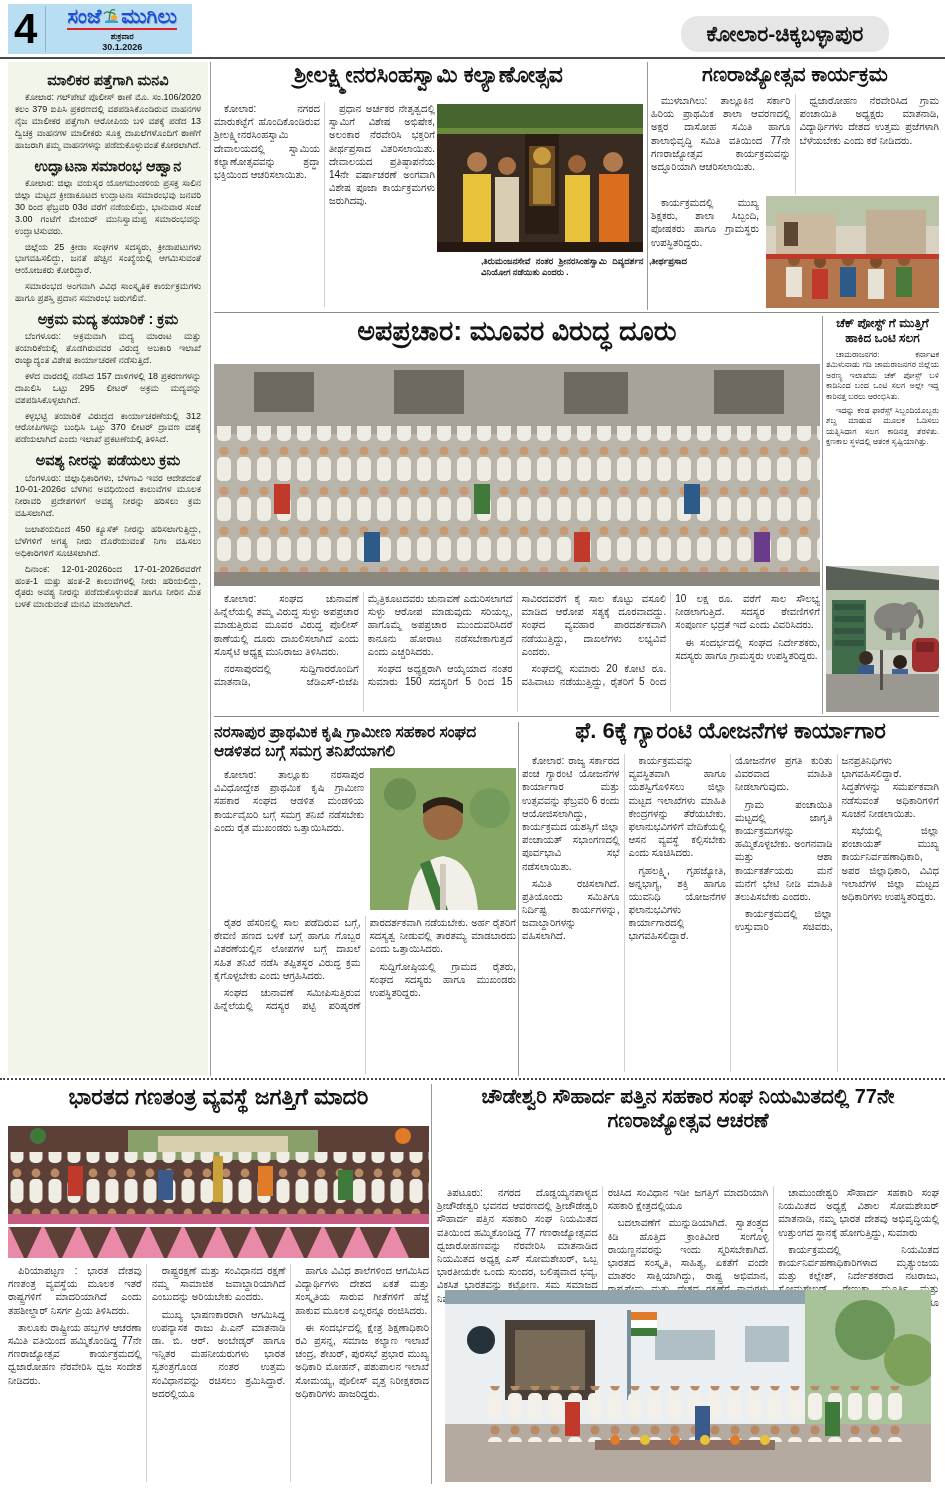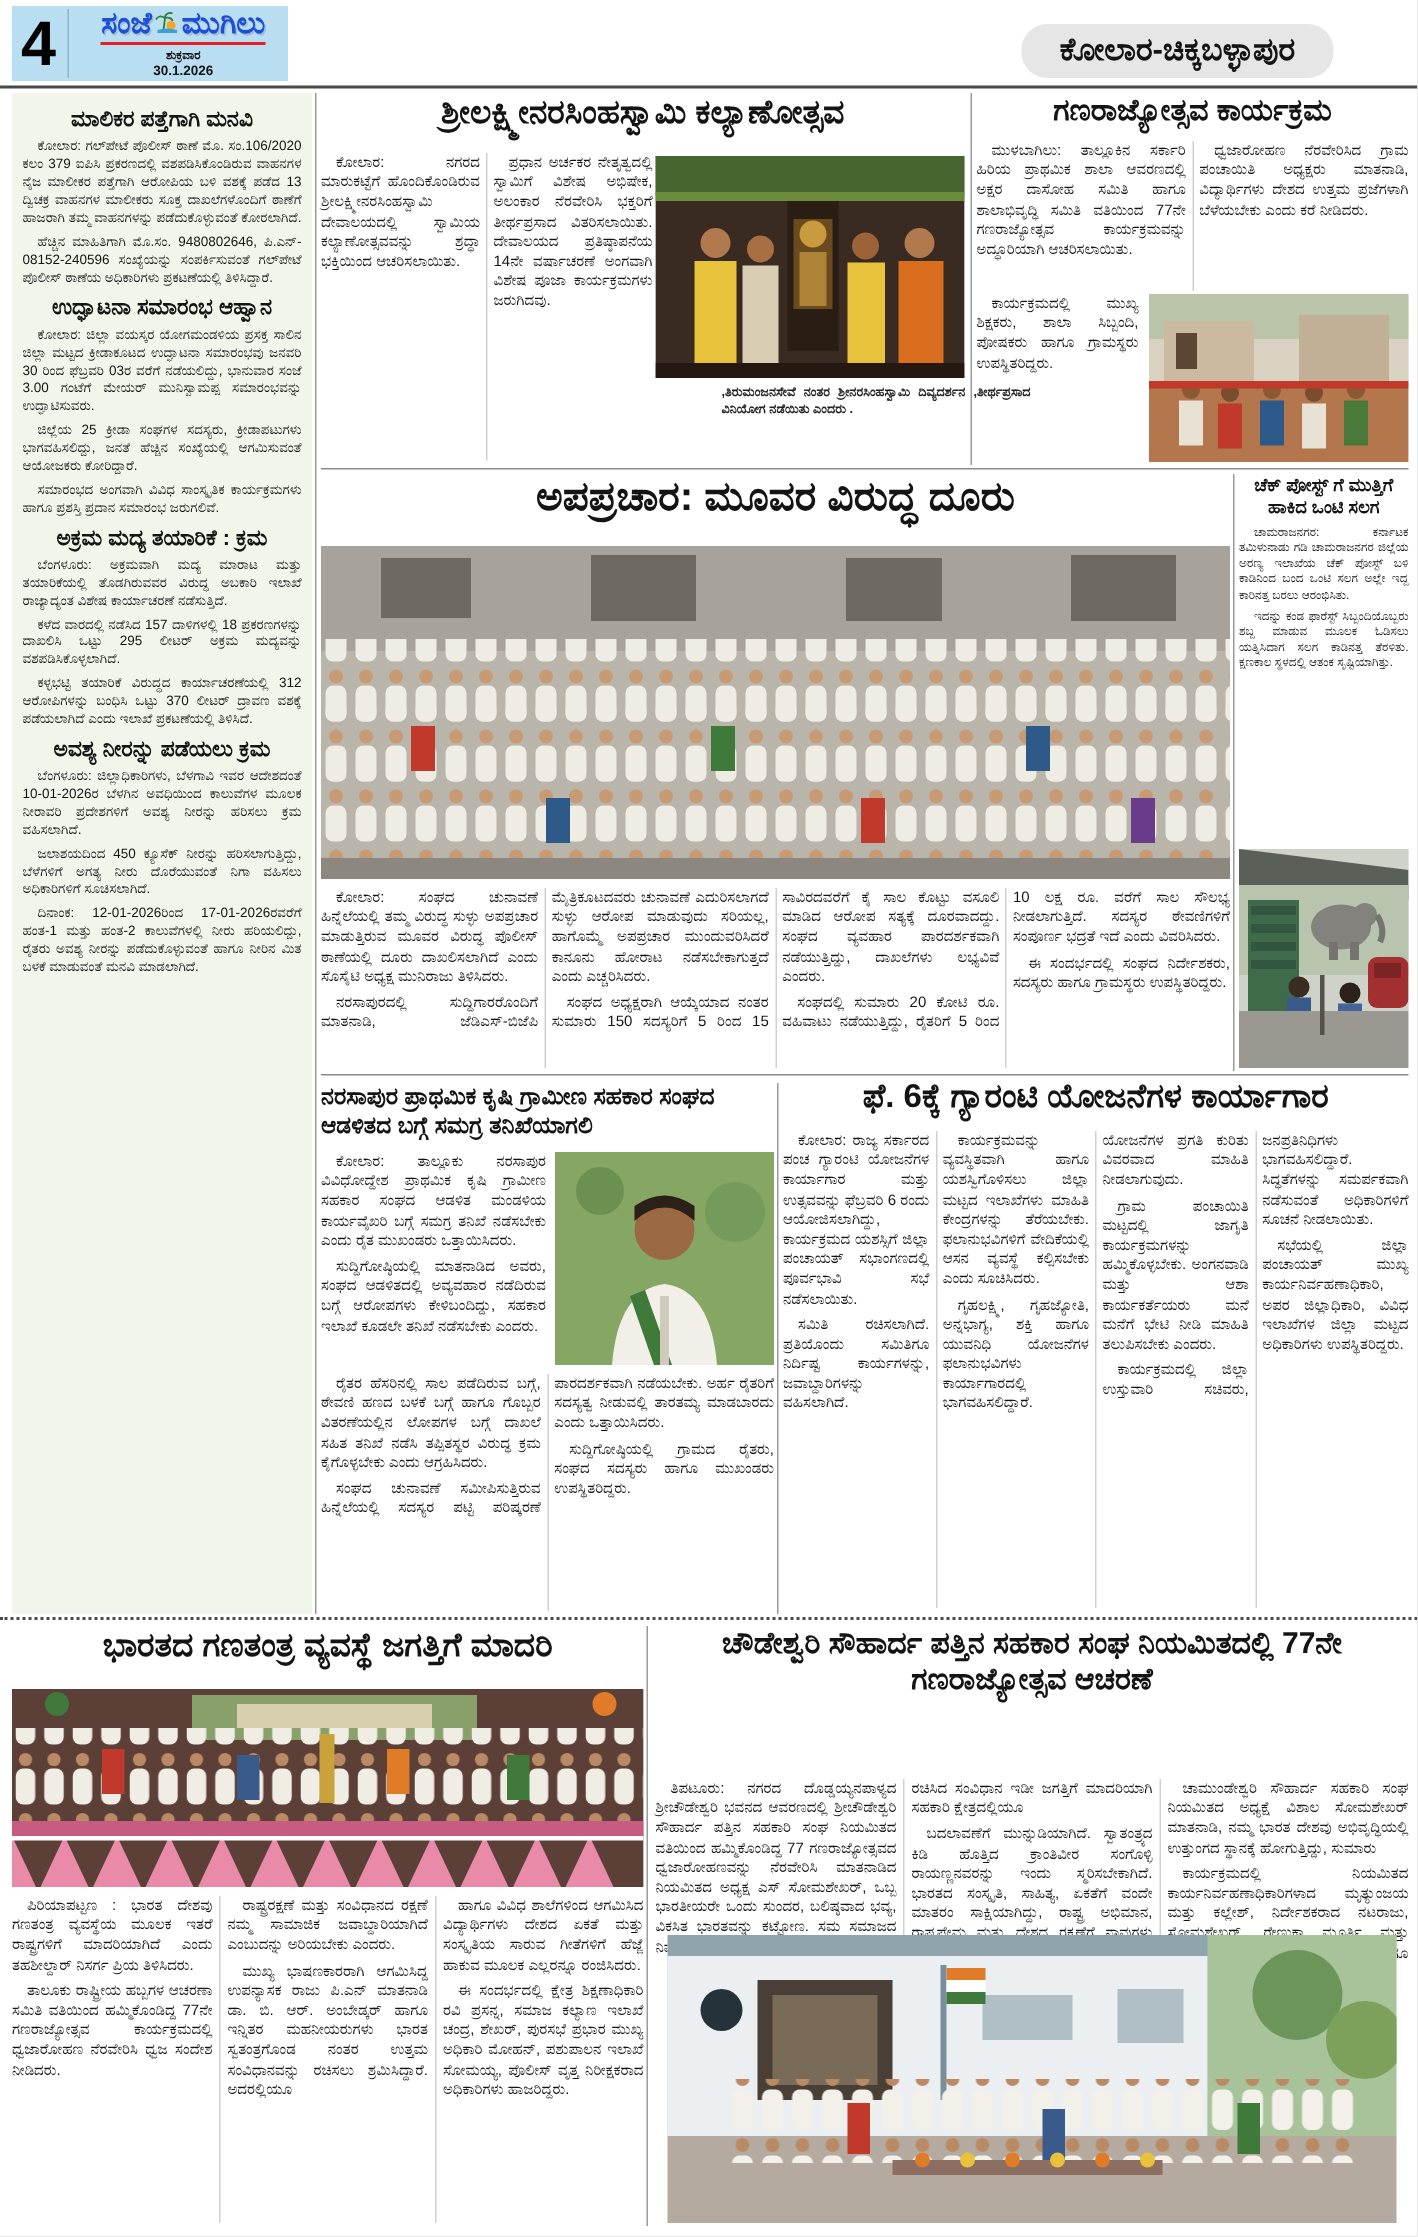--- a/index.html
+++ b/index.html
@@ -61,21 +61,20 @@
       <div class="mast-date">30.1.2026</div>
     </div>
   </div>
   <div class="abs region-box">ಕೋಲಾರ-ಚಿಕ್ಕಬಳ್ಳಾಪುರ</div>
   <div class="abs header-rule"></div>
 
   <div class="abs left-rail" style="left:8px;top:62px;width:200px;height:1014px;">
     <div class="h-sm">ಮಾಲಿಕರ ಪತ್ತೆಗಾಗಿ ಮನವಿ</div>
     <div class="body-text">
       <p>ಕೋಲಾರ: ಗಲ್‌ಪೇಟೆ ಪೊಲೀಸ್ ಠಾಣೆ ಮೊ. ಸಂ.106/2020 ಕಲಂ 379 ಐಪಿಸಿ ಪ್ರಕರಣದಲ್ಲಿ ವಶಪಡಿಸಿಕೊಂಡಿರುವ ವಾಹನಗಳ ನೈಜ ಮಾಲೀಕರ ಪತ್ತೆಗಾಗಿ ಆರೋಪಿಯ ಬಳಿ ವಶಕ್ಕೆ ಪಡೆದ 13 ದ್ವಿಚಕ್ರ ವಾಹನಗಳ ಮಾಲೀಕರು ಸೂಕ್ತ ದಾಖಲೆಗಳೊಂದಿಗೆ ಠಾಣೆಗೆ ಹಾಜರಾಗಿ ತಮ್ಮ ವಾಹನಗಳನ್ನು ಪಡೆದುಕೊಳ್ಳುವಂತೆ ಕೋರಲಾಗಿದೆ.</p>
-      <p>ಹೆಚ್ಚಿನ ಮಾಹಿತಿಗಾಗಿ ಮೊ.ಸಂ. 9480802646, ಪಿ.ಎನ್- 08152-240596 ಸಂಖ್ಯೆಯನ್ನು ಸಂಪರ್ಕಿಸುವಂತೆ ಗಲ್‌ಪೇಟೆ ಪೊಲೀಸ್ ಠಾಣೆಯ ಅಧಿಕಾರಿಗಳು ಪ್ರಕಟಣೆಯಲ್ಲಿ ತಿಳಿಸಿದ್ದಾರೆ.</p>
     </div>
     <div class="h-sm">ಉದ್ಘಾಟನಾ ಸಮಾರಂಭ ಆಹ್ವಾನ</div>
     <div class="body-text">
       <p>ಕೋಲಾರ: ಜಿಲ್ಲಾ ವಯಸ್ಕರ ಯೋಗಮಂಡಳಿಯ ಪ್ರಸಕ್ತ ಸಾಲಿನ ಜಿಲ್ಲಾ ಮಟ್ಟದ ಕ್ರೀಡಾಕೂಟದ ಉದ್ಘಾಟನಾ ಸಮಾರಂಭವು ಜನವರಿ 30 ರಿಂದ ಫೆಬ್ರವರಿ 03ರ ವರೆಗೆ ನಡೆಯಲಿದ್ದು, ಭಾನುವಾರ ಸಂಜೆ 3.00 ಗಂಟೆಗೆ ಮೇಯರ್ ಮುನಿಸ್ವಾಮಪ್ಪ ಸಮಾರಂಭವನ್ನು ಉದ್ಘಾಟಿಸುವರು.</p>
       <p>ಜಿಲ್ಲೆಯ 25 ಕ್ರೀಡಾ ಸಂಘಗಳ ಸದಸ್ಯರು, ಕ್ರೀಡಾಪಟುಗಳು ಭಾಗವಹಿಸಲಿದ್ದು, ಜನತೆ ಹೆಚ್ಚಿನ ಸಂಖ್ಯೆಯಲ್ಲಿ ಆಗಮಿಸುವಂತೆ ಆಯೋಜಕರು ಕೋರಿದ್ದಾರೆ.</p>
       <p>ಸಮಾರಂಭದ ಅಂಗವಾಗಿ ವಿವಿಧ ಸಾಂಸ್ಕೃತಿಕ ಕಾರ್ಯಕ್ರಮಗಳು ಹಾಗೂ ಪ್ರಶಸ್ತಿ ಪ್ರದಾನ ಸಮಾರಂಭ ಜರುಗಲಿವೆ.</p>
     </div>
     <div class="h-sm">ಅಕ್ರಮ ಮದ್ಯ ತಯಾರಿಕೆ : ಕ್ರಮ</div>
     <div class="body-text">
       <p>ಬೆಂಗಳೂರು: ಅಕ್ರಮವಾಗಿ ಮದ್ಯ ಮಾರಾಟ ಮತ್ತು ತಯಾರಿಕೆಯಲ್ಲಿ ತೊಡಗಿರುವವರ ವಿರುದ್ಧ ಅಬಕಾರಿ ಇಲಾಖೆ ರಾಜ್ಯಾದ್ಯಂತ ವಿಶೇಷ ಕಾರ್ಯಾಚರಣೆ ನಡೆಸುತ್ತಿದೆ.</p>
@@ -219,21 +218,20 @@
       <rect x="54" y="84" width="3" height="40" fill="#55504a"></rect>
     </svg>
   </div>
 
   <div class="abs hr" style="left:214px;top:716px;width:725px;"></div>
 
   <div class="abs" style="left:214px;top:722px;width:302px;height:354px;">
     <div class="h-nar">ನರಸಾಪುರ ಪ್ರಾಥಮಿಕ ಕೃಷಿ ಗ್ರಾಮೀಣ ಸಹಕಾರ ಸಂಘದ ಆಡಳಿತದ ಬಗ್ಗೆ ಸಮಗ್ರ ತನಿಖೆಯಾಗಲಿ</div>
     <div class="abs body-text" style="left:0;top:46px;width:150px;height:142px;">
       <p>ಕೋಲಾರ: ತಾಲ್ಲೂಕು ನರಸಾಪುರ ವಿವಿಧೋದ್ದೇಶ ಪ್ರಾಥಮಿಕ ಕೃಷಿ ಗ್ರಾಮೀಣ ಸಹಕಾರ ಸಂಘದ ಆಡಳಿತ ಮಂಡಳಿಯ ಕಾರ್ಯವೈಖರಿ ಬಗ್ಗೆ ಸಮಗ್ರ ತನಿಖೆ ನಡೆಸಬೇಕು ಎಂದು ರೈತ ಮುಖಂಡರು ಒತ್ತಾಯಿಸಿದರು.</p>
-      <p>ಸುದ್ದಿಗೋಷ್ಠಿಯಲ್ಲಿ ಮಾತನಾಡಿದ ಅವರು, ಸಂಘದ ಆಡಳಿತದಲ್ಲಿ ಅವ್ಯವಹಾರ ನಡೆದಿರುವ ಬಗ್ಗೆ ಆರೋಪಗಳು ಕೇಳಿಬಂದಿದ್ದು, ಸಹಕಾರ ಇಲಾಖೆ ಕೂಡಲೇ ತನಿಖೆ ನಡೆಸಬೇಕು ಎಂದರು.</p>
     </div>
     <svg class="abs photo" style="left:156px;top:46px;" width="146" height="142" viewBox="0 0 146 142">
       <rect width="146" height="142" fill="#7da05a"></rect>
       <rect width="146" height="142" fill="#90ab6b" opacity="0.5"></rect>
       <circle cx="30" cy="26" r="16" fill="#5f874a" opacity="0.7"></circle>
       <circle cx="120" cy="40" r="20" fill="#6c955a" opacity="0.7"></circle>
       <circle cx="73" cy="52" r="20" fill="#9c6a42"></circle>
       <path d="M53 46 q20 -18 40 0 l0 -10 q-20 -14 -40 0 Z" fill="#2b2118"></path>
       <path d="M38 142 q4 -50 35 -54 q31 4 35 54 Z" fill="#f2efe8"></path>
       <path d="M60 92 L78 142 L66 142 L50 96 Z" fill="#3f7a3a"></path>

